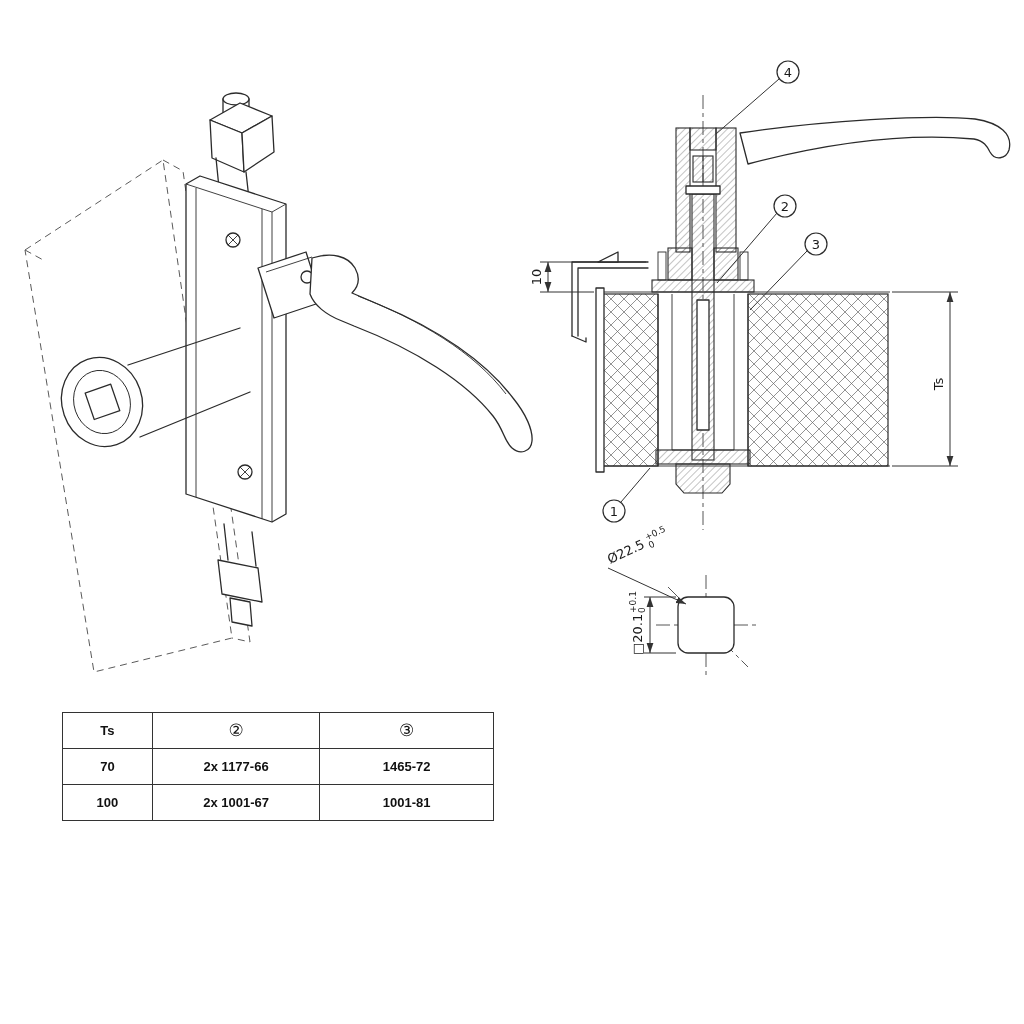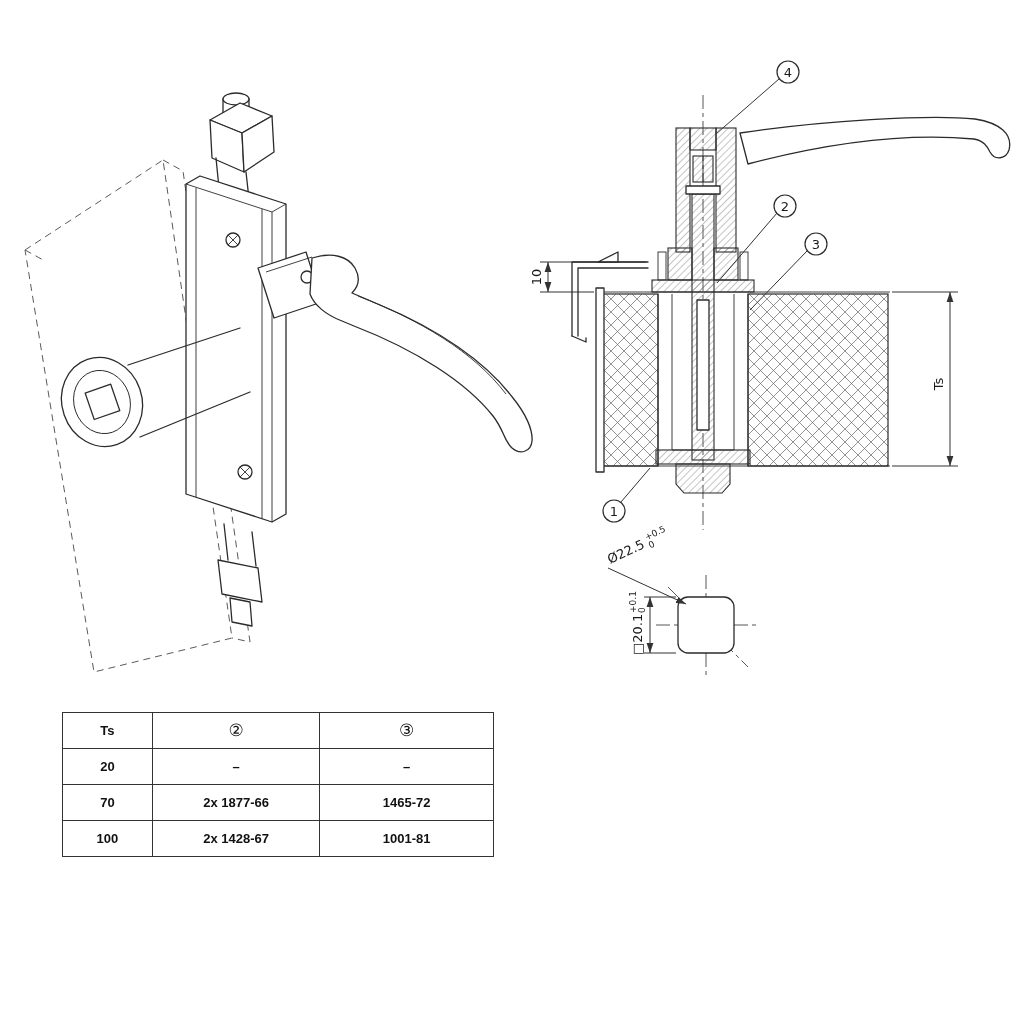--- a/index.html
+++ b/index.html
@@ -222,30 +222,25 @@
   </colgroup>
   <thead>
     <tr>
       <th>Ts</th>
       <th class="circled">②</th>
       <th class="circled">③</th>
     </tr>
   </thead>
   <tbody>
     <tr>
-      <td>20</td>
-      <td>–</td>
-      <td>–</td>
-    </tr>
-    <tr>
       <td>70</td>
-      <td>2x 1877-66</td>
+      <td>2x 1177-66</td>
       <td>1465-72</td>
     </tr>
     <tr>
       <td>100</td>
-      <td>2x 1428-67</td>
+      <td>2x 1001-67</td>
       <td>1001-81</td>
     </tr>
   </tbody>
 </table>
 
 </div>
 
 </body></html>

